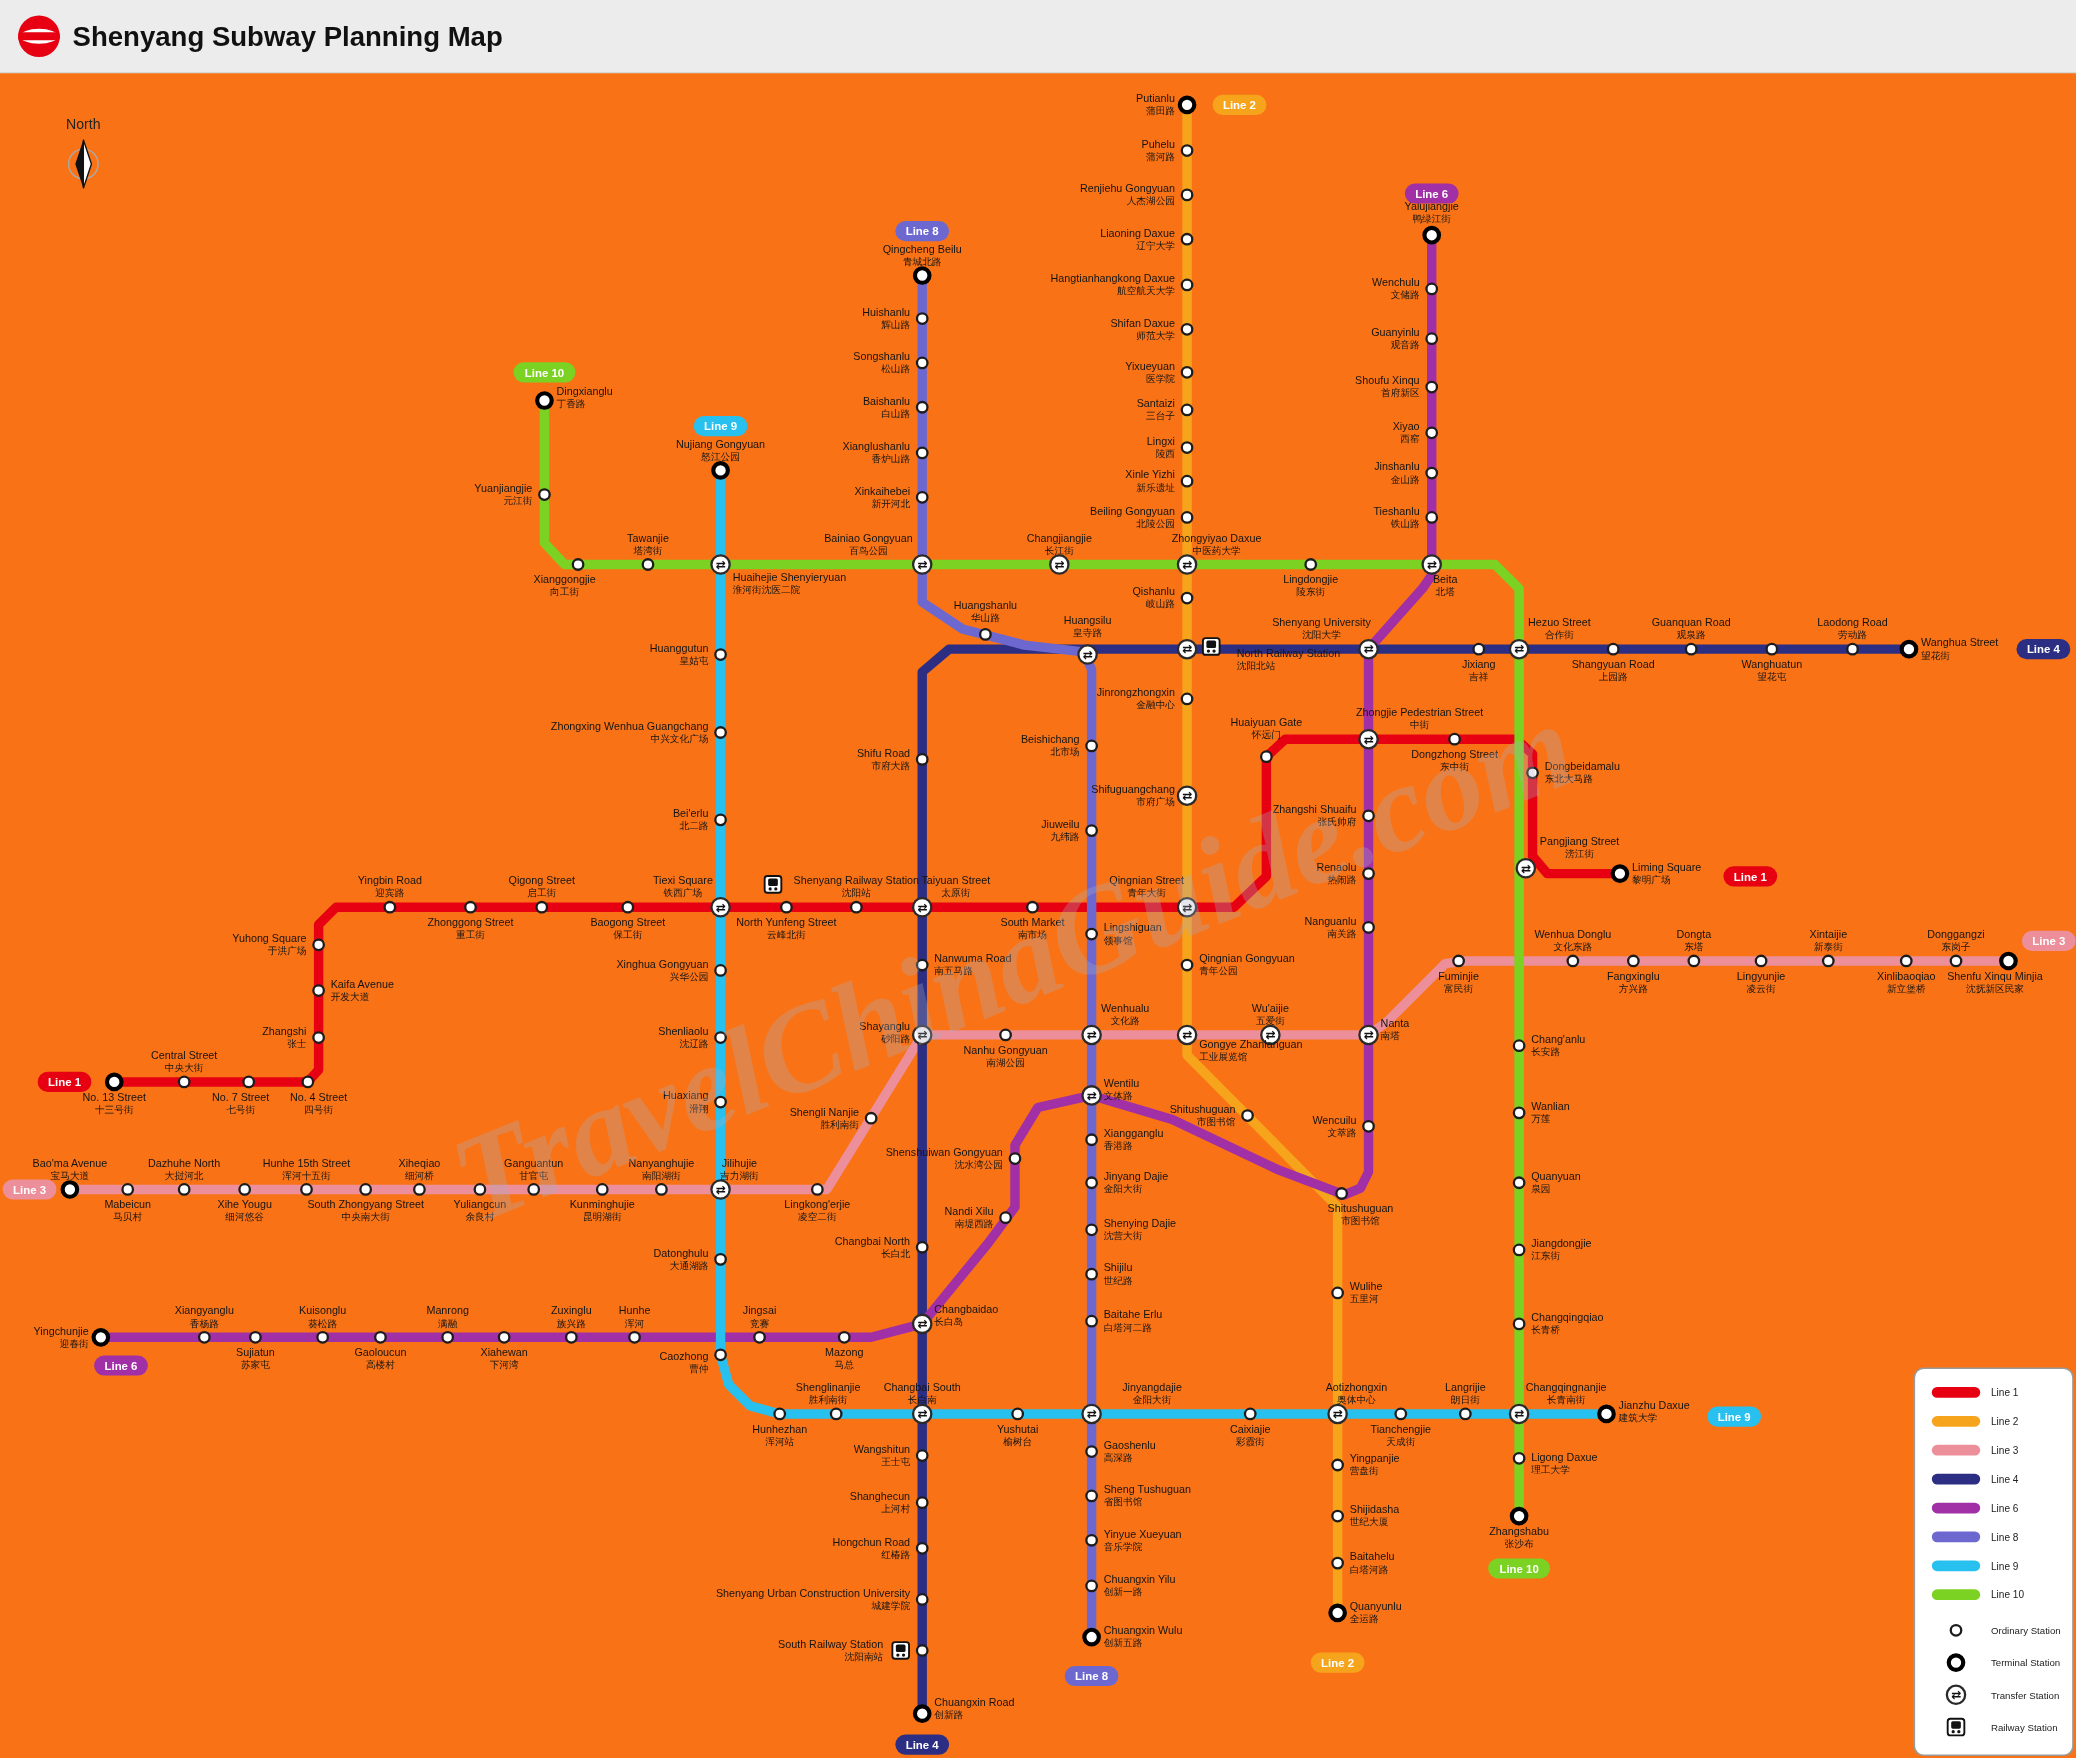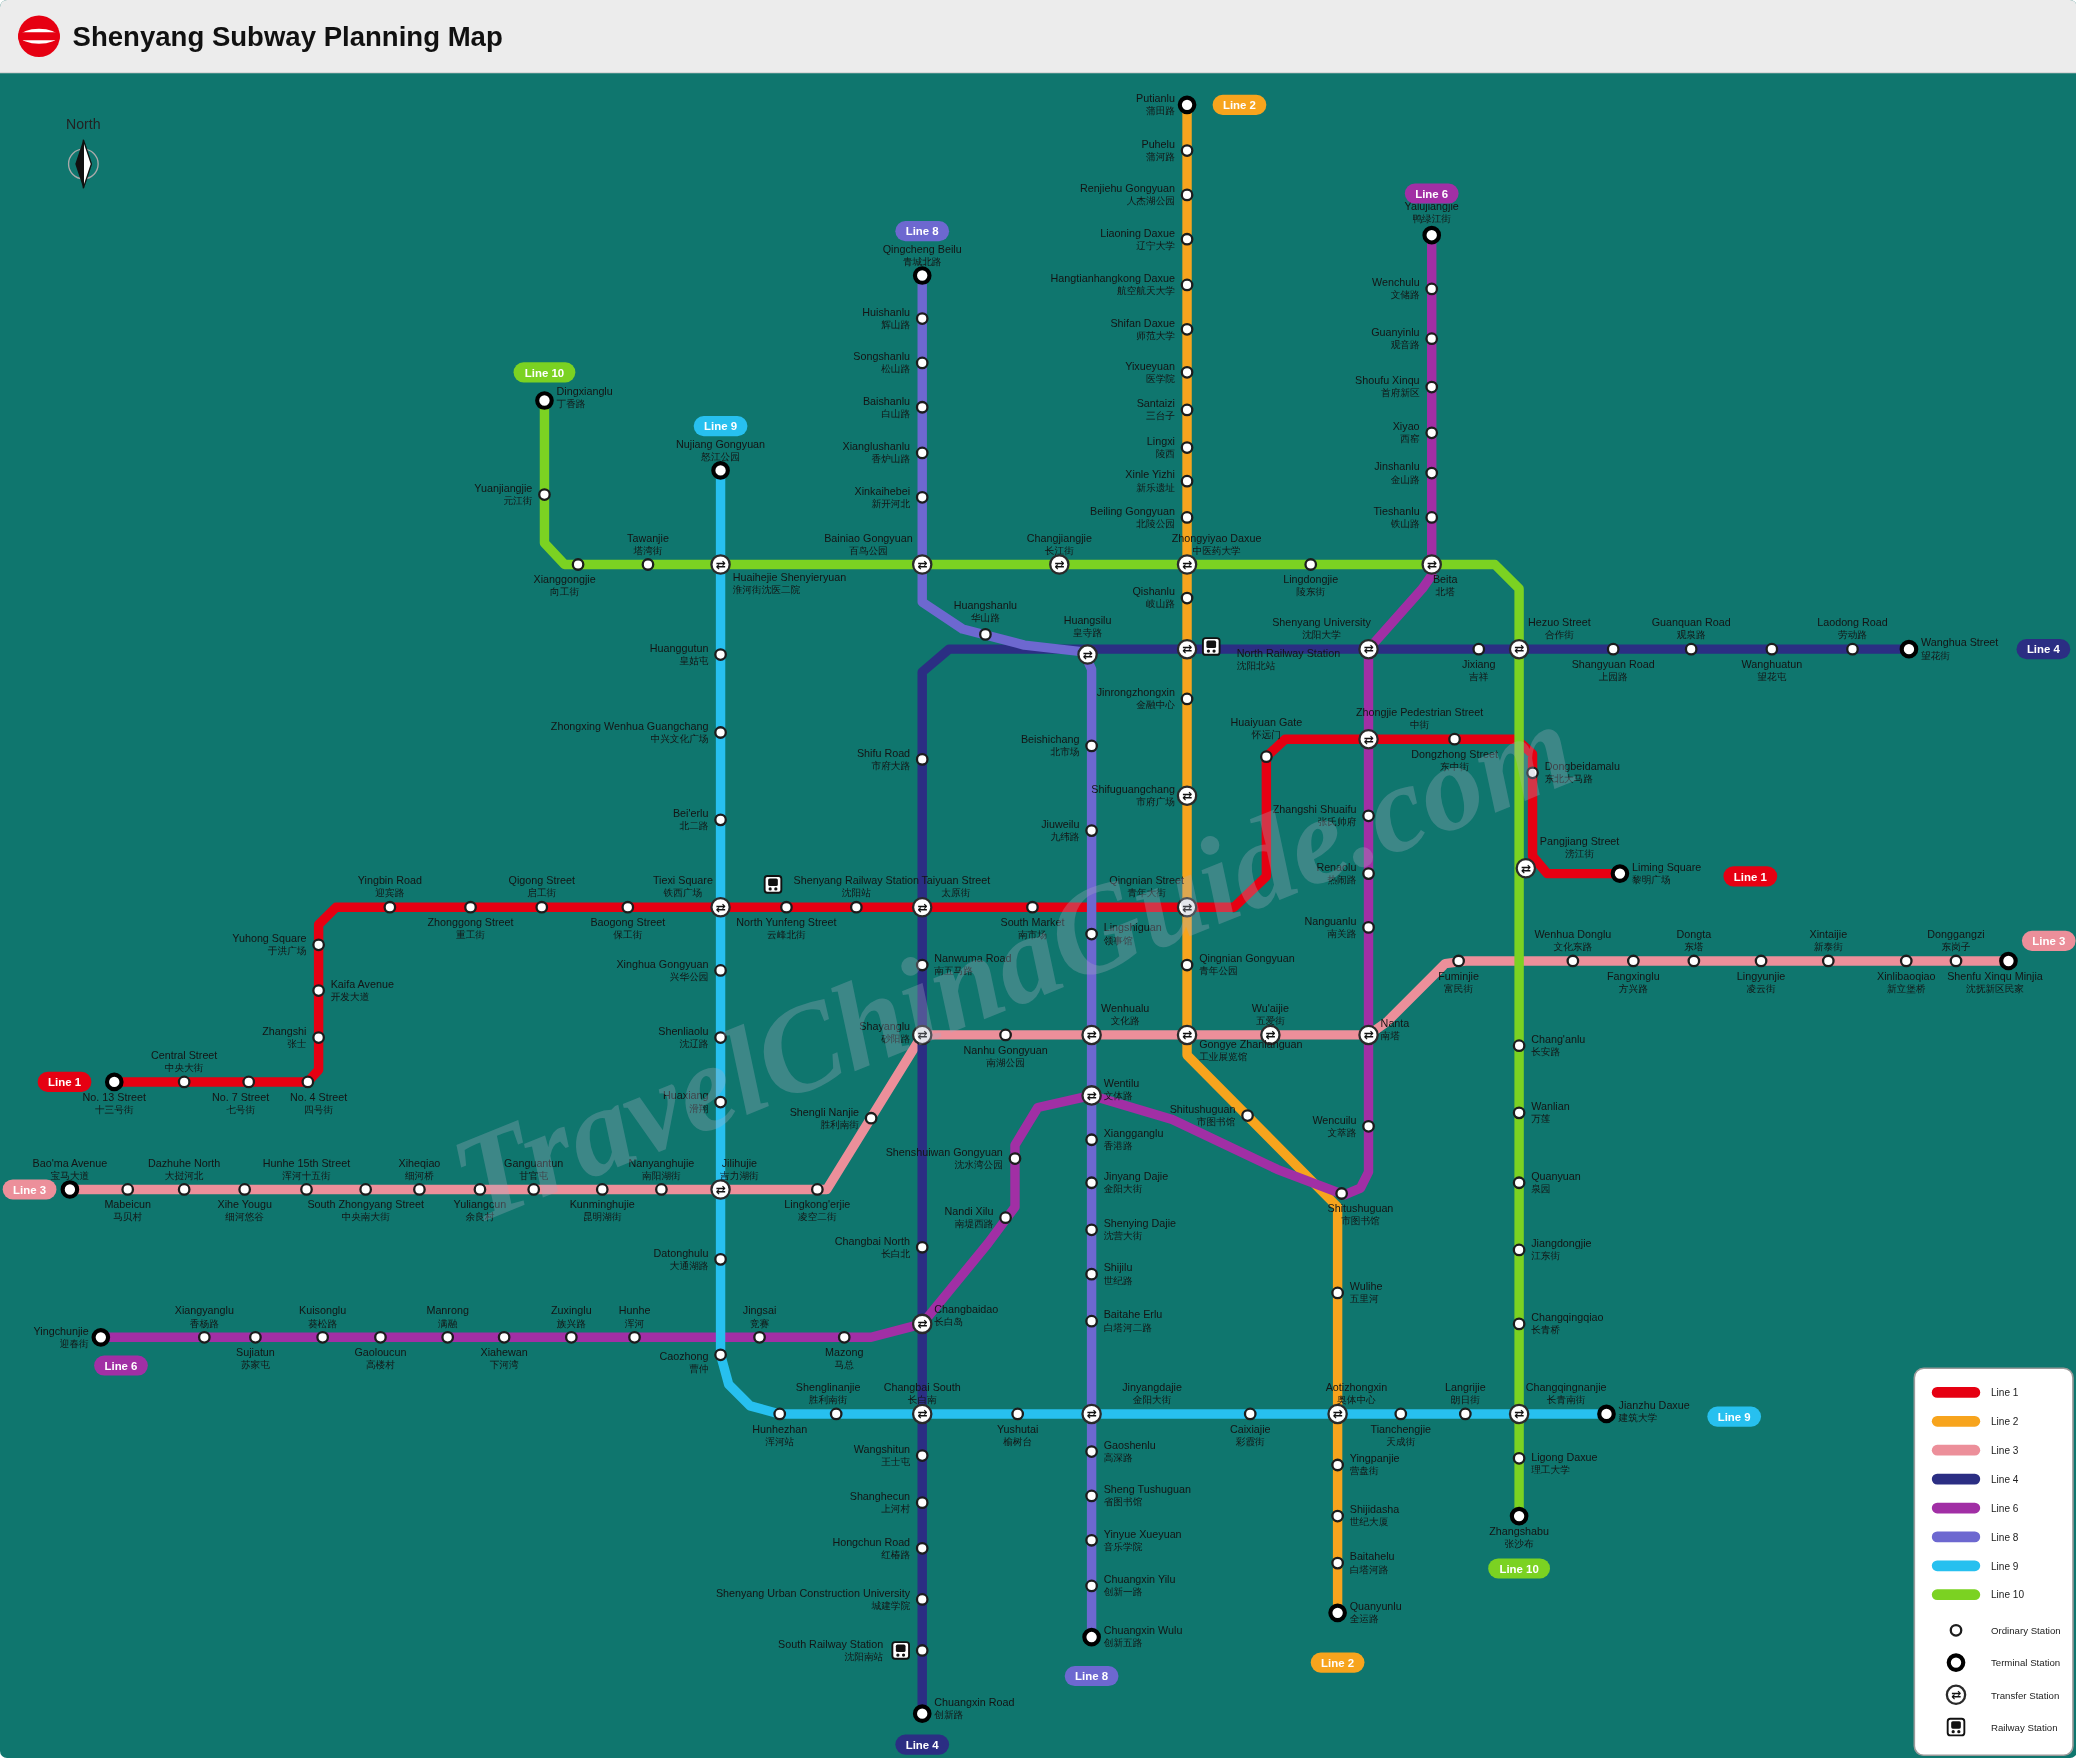--- a/index.html
+++ b/index.html
@@ -1,16 +1,16 @@
 <!DOCTYPE html>
 <html style="font-size:11.3px"><head>
 <meta charset="utf-8">
 <style>
   html,body{margin:0;padding:0;background:#fff;}
-  .stage{position:relative;width:2077px;height:1758px;background:#0f766e;overflow:hidden;border-radius:7px;}
+  .stage{position:relative;width:2077px;height:1758px;background:#f97316;overflow:hidden;}
   svg{display:block;}
   text{font-family:"Liberation Sans","DejaVu Sans",sans-serif;}
   .wm{font-family:"Liberation Serif","DejaVu Serif",serif;font-style:italic;font-weight:bold;}
 </style>
 </head>
 <body>
 
 <div class="stage">
   <svg id="map-svg" width="2077" height="1758" viewBox="0 0 1545 1308" preserveAspectRatio="none">
 

